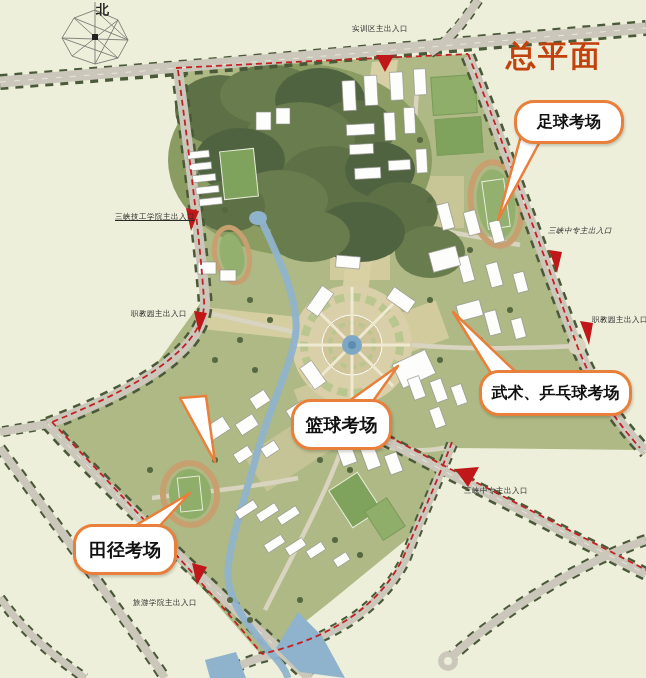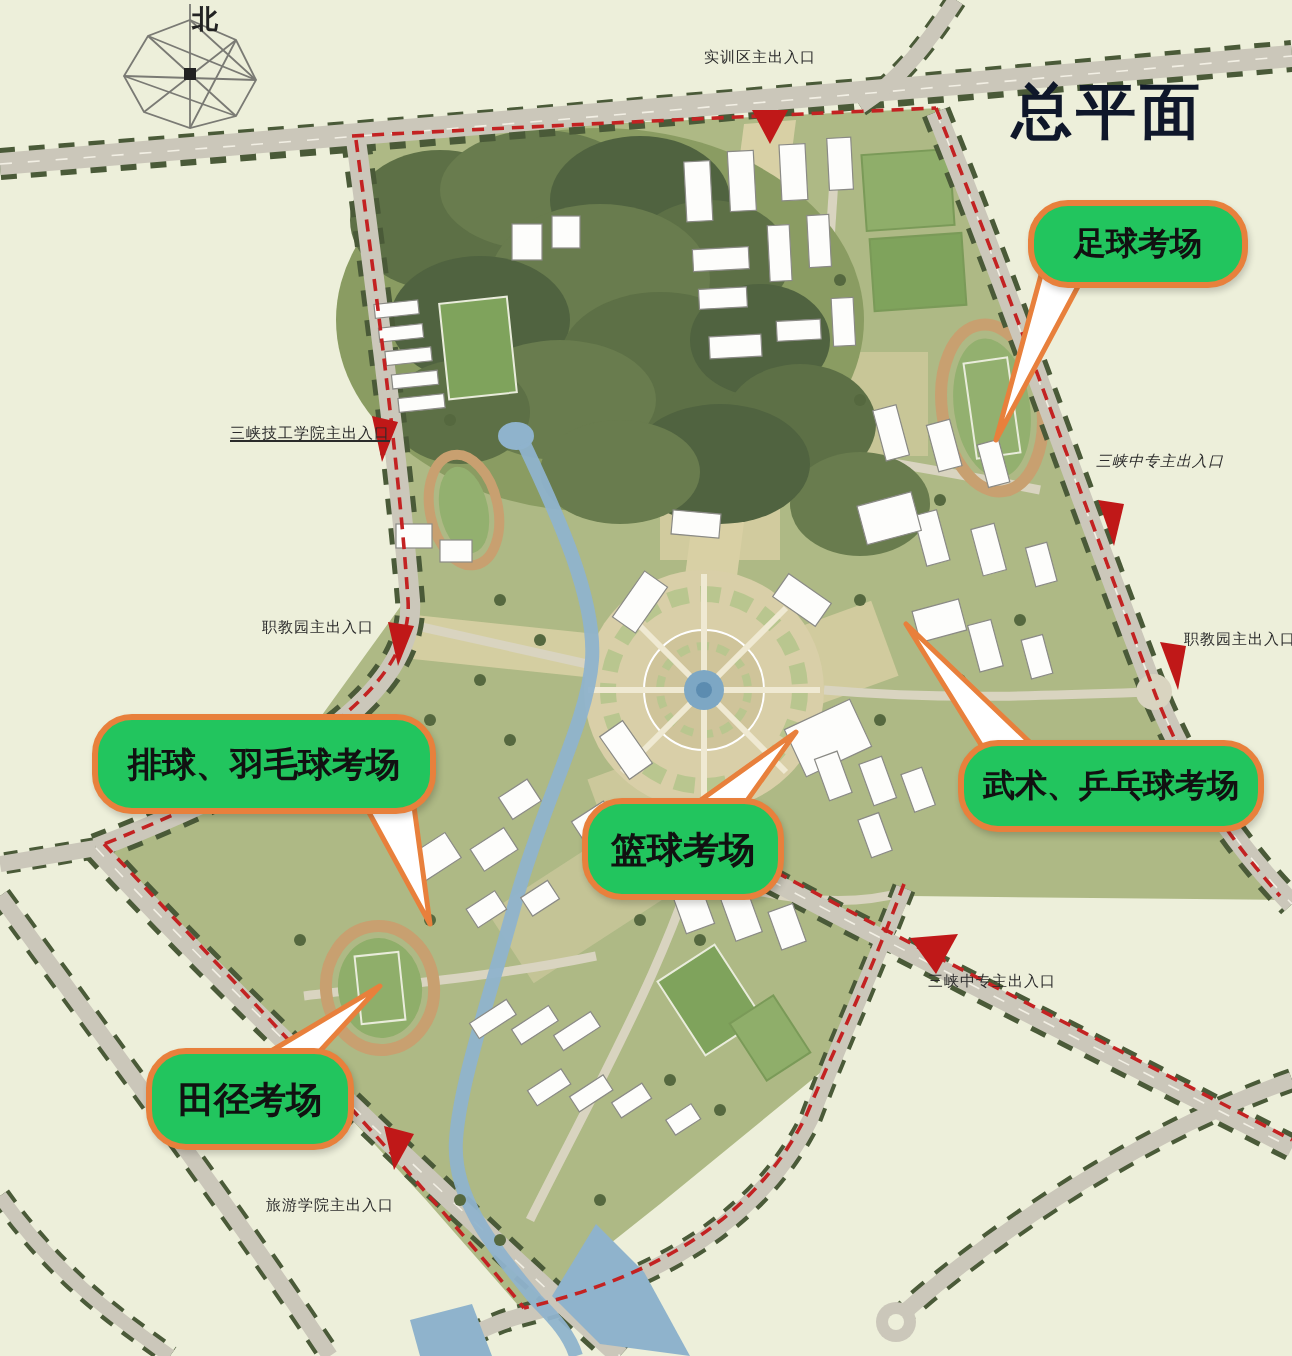--- a/index.html
+++ b/index.html
@@ -1,23 +1,23 @@
 <!DOCTYPE html>
 <html><head>
 <meta charset="utf-8">
 <style>
   html,body{margin:0;padding:0;}
   body{font-family:"Liberation Sans","DejaVu Sans",sans-serif;}
   .stage{position:relative;width:646px;height:678px;background:#edefda;overflow:hidden;}
   .map-svg{position:absolute;left:0;top:0;z-index:1;}
   .tails-svg{position:absolute;left:0;top:0;z-index:5;pointer-events:none;}
-  .title{position:absolute;left:506px;top:36px;z-index:4;font-size:30px;font-weight:bold;color:#0f172a;letter-spacing:2px;}
+  .title{position:absolute;left:506px;top:36px;z-index:4;font-size:30px;font-weight:bold;color:#c2410c;letter-spacing:2px;}
   .north{position:absolute;left:96px;top:1px;z-index:4;font-size:13px;font-weight:bold;color:#222;}
   .lbl{position:absolute;z-index:4;font-size:7.5px;color:#2b2b2b;white-space:nowrap;letter-spacing:.5px;}
-  .callout{position:absolute;z-index:6;background:#22c55e;border:3px solid #e8803c;border-radius:20px;
+  .callout{position:absolute;z-index:6;background:#ffffff;border:3px solid #e8803c;border-radius:20px;
            display:flex;align-items:center;justify-content:center;color:#111;font-weight:bold;
            box-shadow:1px 2px 3px rgba(0,0,0,.18);white-space:nowrap;}
   .co-football{left:514px;top:100px;width:104px;height:38px;font-size:16px;}
   .co-volley{left:46px;top:357px;width:166px;height:44px;font-size:17px;}
   .co-basket{left:291px;top:399px;width:95px;height:45px;font-size:18px;}
   .co-wushu{left:479px;top:370px;width:147px;height:40px;font-size:16px;}
   .co-track{left:73px;top:524px;width:98px;height:45px;font-size:18px;}
 </style>
 </head>
 <body>
@@ -293,18 +293,17 @@
 
   <div class="lbl" style="left:352px;top:24px;">实训区主出入口</div>
   <div class="lbl" style="left:115px;top:212px;text-decoration:underline;">三峡技工学院主出入口</div>
   <div class="lbl" style="left:131px;top:309px;">职教园主出入口</div>
   <div class="lbl" style="left:548px;top:226px;font-style:italic;">三峡中专主出入口</div>
   <div class="lbl" style="left:592px;top:315px;">职教园主出入口</div>
   <div class="lbl" style="left:464px;top:486px;">三峡中专主出入口</div>
   <div class="lbl" style="left:133px;top:578px;margin-top:20px;">旅游学院主出入口</div>
 
   <div class="callout co-football">足球考场</div>
-  <div class="callout co-volley">排球、羽毛球考场</div>
   <div class="callout co-basket">篮球考场</div>
   <div class="callout co-wushu">武术、乒乓球考场</div>
   <div class="callout co-track">田径考场</div>
 
 </div>
 
 </body></html>

